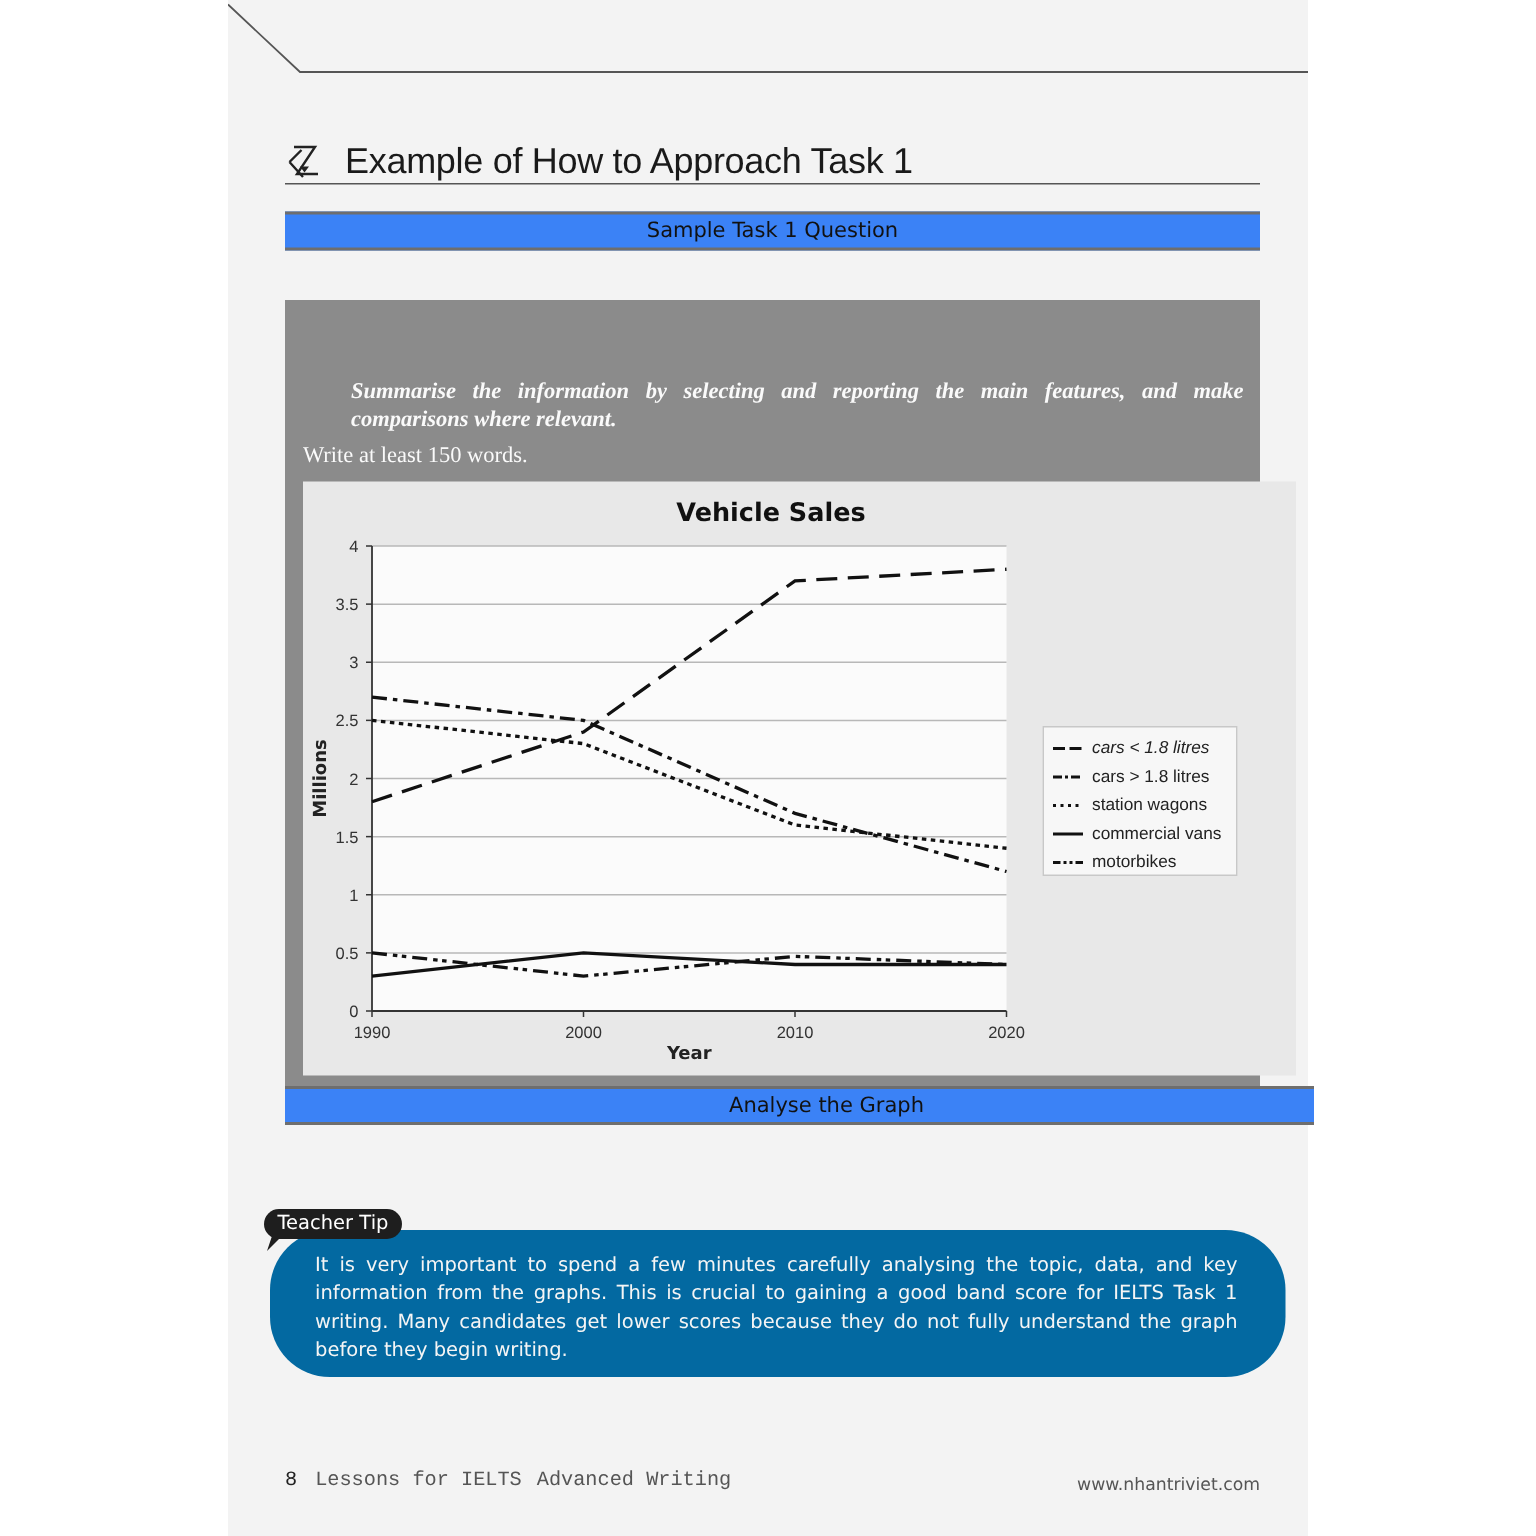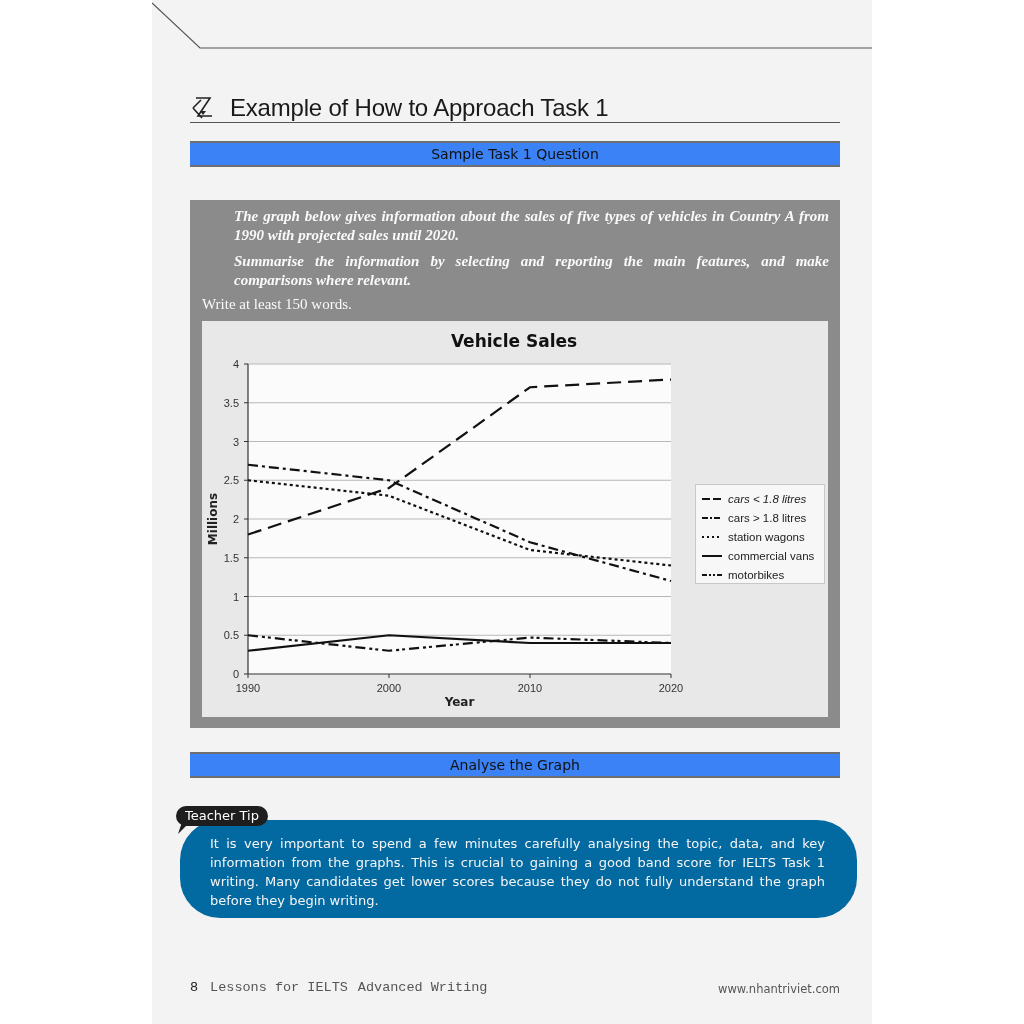--- a/index.html
+++ b/index.html
@@ -4,27 +4,27 @@
 <style>
   html, body { margin:0; padding:0; }
   body { width:1024px; height:1024px; background:#ffffff; position:relative; overflow:hidden; font-family:"DejaVu Sans", sans-serif; }
   .page { position:absolute; left:152px; top:0; width:720px; height:1024px; background:#f3f3f3; }
   .corner-line { position:absolute; left:0; top:0; width:720px; height:60px; }
   .heading { position:absolute; left:38px; top:92px; width:650px; height:30px; border-bottom:1px solid #555; }
   .heading-icon { position:absolute; left:0; top:4px; width:26px; height:24px; }
   .heading-title { position:absolute; left:40px; top:2px; font-family:"Liberation Sans", sans-serif; font-size:24px; color:#1a1a1a; letter-spacing:-0.2px; }
   .section-bar { position:absolute; left:38px; width:650px; height:22px; background:#3b82f6; border-top:2px solid #6e6e6e; border-bottom:2px solid #6e6e6e; text-align:center; font-family:"DejaVu Sans", sans-serif; font-size:14px; line-height:22px; color:#111; }
   .section-bar.s1 { top:141px; }
-  .section-bar.s2 { top:752px; }
+  .section-bar.s2 { top:724px;padding-left:36px; }
   .question-box { position:absolute; left:38px; top:200px; width:650px; height:528px; background:#8b8b8b; }
   .q-text { position:absolute; left:44px; width:595px; font-family:"Liberation Serif", serif; font-style:italic; font-weight:bold; font-size:15px; line-height:19px; color:#fafafa; text-align:justify; }
   .q1 { top:7px; }
   .q2 { top:52px; }
   .write-note { position:absolute; left:12px; top:96px; font-family:"Liberation Serif", serif; font-size:15px; color:#fafafa; }
-  .chart-box { position:absolute; left:12px; top:121px; width:626px; height:396px; background:#e8e8e8; }
+  .chart-box { position:absolute; left:12px; top:121px; width:626px; height:396px; background:#e8e8e8;padding-left:36px; }
   .chart-svg { position:absolute; left:0; top:0; }
   .legend { position:absolute; left:493px; top:163px; width:128px; height:98px; background:#f7f7f7; border:1px solid #c8c8c8; font-family:"Liberation Sans", sans-serif; font-size:11.5px; color:#222; }
   .legend-item { position:absolute; left:6px; height:14px; display:flex; align-items:center; }
   .legend-swatch { width:20px; height:8px; margin-right:6px; }
   .tip-tag { position:absolute; left:24px; top:806px; height:20px; padding:0 9px; background:#1e1e1e; color:#fff; border-radius:11px; font-family:"DejaVu Sans", sans-serif; font-size:13px; line-height:20px; z-index:2; }
   .tip-tail { position:absolute; left:26px; top:822px; width:14px; height:14px; z-index:2; }
   .tip-box { position:absolute; left:28px; top:820px; width:677px; height:98px; background:#0369a1; border-radius:40px; }
   .tip-text { position:absolute; left:30px; top:14px; width:615px; font-family:"DejaVu Sans", sans-serif; font-size:13px; line-height:19px; color:#f5f5f5; text-align:justify; }
   .footer-left { position:absolute; left:38px; top:980px; font-family:Liberation Mono, monospace; font-size:13.5px; color:#555; }
   .footer-left .pnum { color:#222; margin-right:12px; }
@@ -45,21 +45,20 @@
       <path d="M6,2 L20,2 L8,20 L22,20" fill="none" stroke="#222" stroke-width="1.6"></path>
       <path d="M3,12 L11,4 M3,12 L12,22" fill="none" stroke="#222" stroke-width="1.6"></path>
       <path d="M10,15 L16,15 L13,19 Z" fill="#222"></path>
     </svg>
     <span class="heading-title">Example of How to Approach Task 1</span>
   </div>
 
   <div class="section-bar s1">Sample Task 1 Question</div>
 
   <div class="question-box">
-    <div class="q-text q1">The graph below gives information about the sales of five types of vehicles in Country A from 1990 with projected sales until 2020.</div>
     <div class="q-text q2">Summarise the information by selecting and reporting the main features, and make comparisons where relevant.</div>
     <div class="write-note">Write at least 150 words.</div>
 
     <div class="chart-box">
       <svg class="chart-svg" id="chart-svg" width="626" height="396">
           <rect x="46" y="43" width="423" height="310" fill="#fbfbfb"></rect>
           <text x="312" y="26" text-anchor="middle" font-family="&quot;DejaVu Sans&quot;, sans-serif" font-size="17" font-weight="bold" fill="#111">Vehicle Sales</text>
           <line x1="42" y1="353" x2="46" y2="353" stroke="#333" stroke-width="1"></line>
           <text x="37" y="357" text-anchor="end" font-family="&quot;Liberation Sans&quot;, sans-serif" font-size="11" fill="#333">0</text>
           <line x1="46" y1="314.25" x2="469" y2="314.25" stroke="#b8b8b8" stroke-width="1"></line>

